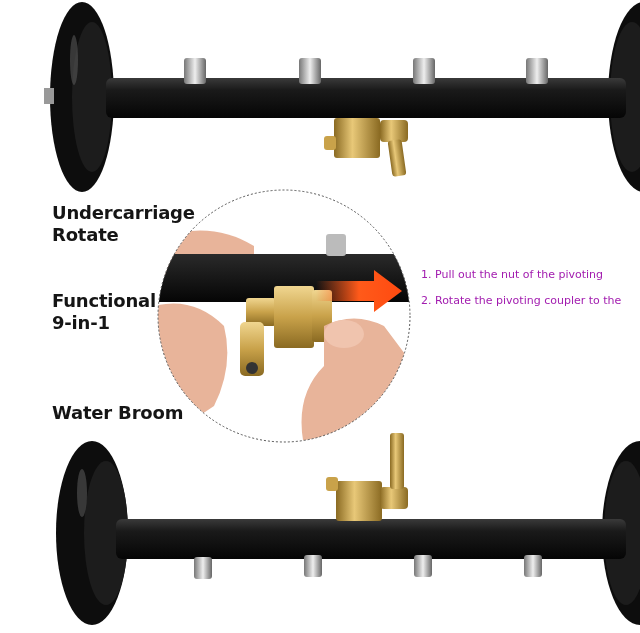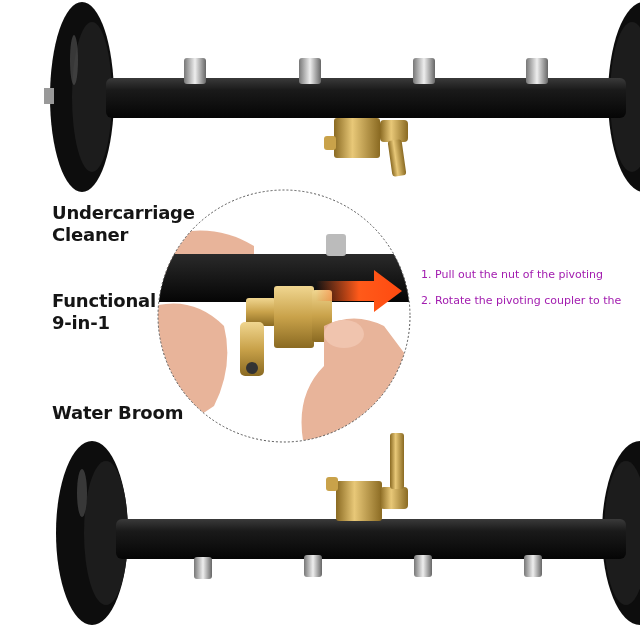--- a/index.html
+++ b/index.html
@@ -55,21 +55,21 @@
     </g>
 
     <rect x="290" y="118" width="46" height="40" rx="3" fill="url(#brassG)"></rect>
     <rect x="336" y="120" width="28" height="22" rx="4" fill="url(#brassG)"></rect>
     <rect x="280" y="136" width="12" height="14" rx="3" fill="#c9a24a"></rect>
     <rect x="346" y="140" width="14" height="36" rx="3" fill="url(#brassG)" transform="rotate(-8 353 158)"></rect>
   </svg>
 
   <div class="label lbl-under">
     <div>Undercarriage</div>
-    <div>Cleaner</div>
+    <div>Rotate</div>
   </div>
   <div class="label lbl-func">
     <div>Functional</div>
     <div>9-in-1</div>
   </div>
   <div class="label lbl-water">Water Broom</div>
 
   <svg width="260" height="260" viewBox="0 0 260 260" style="left:110px;top:186px;">
     <defs>
       <clipPath id="circ">

